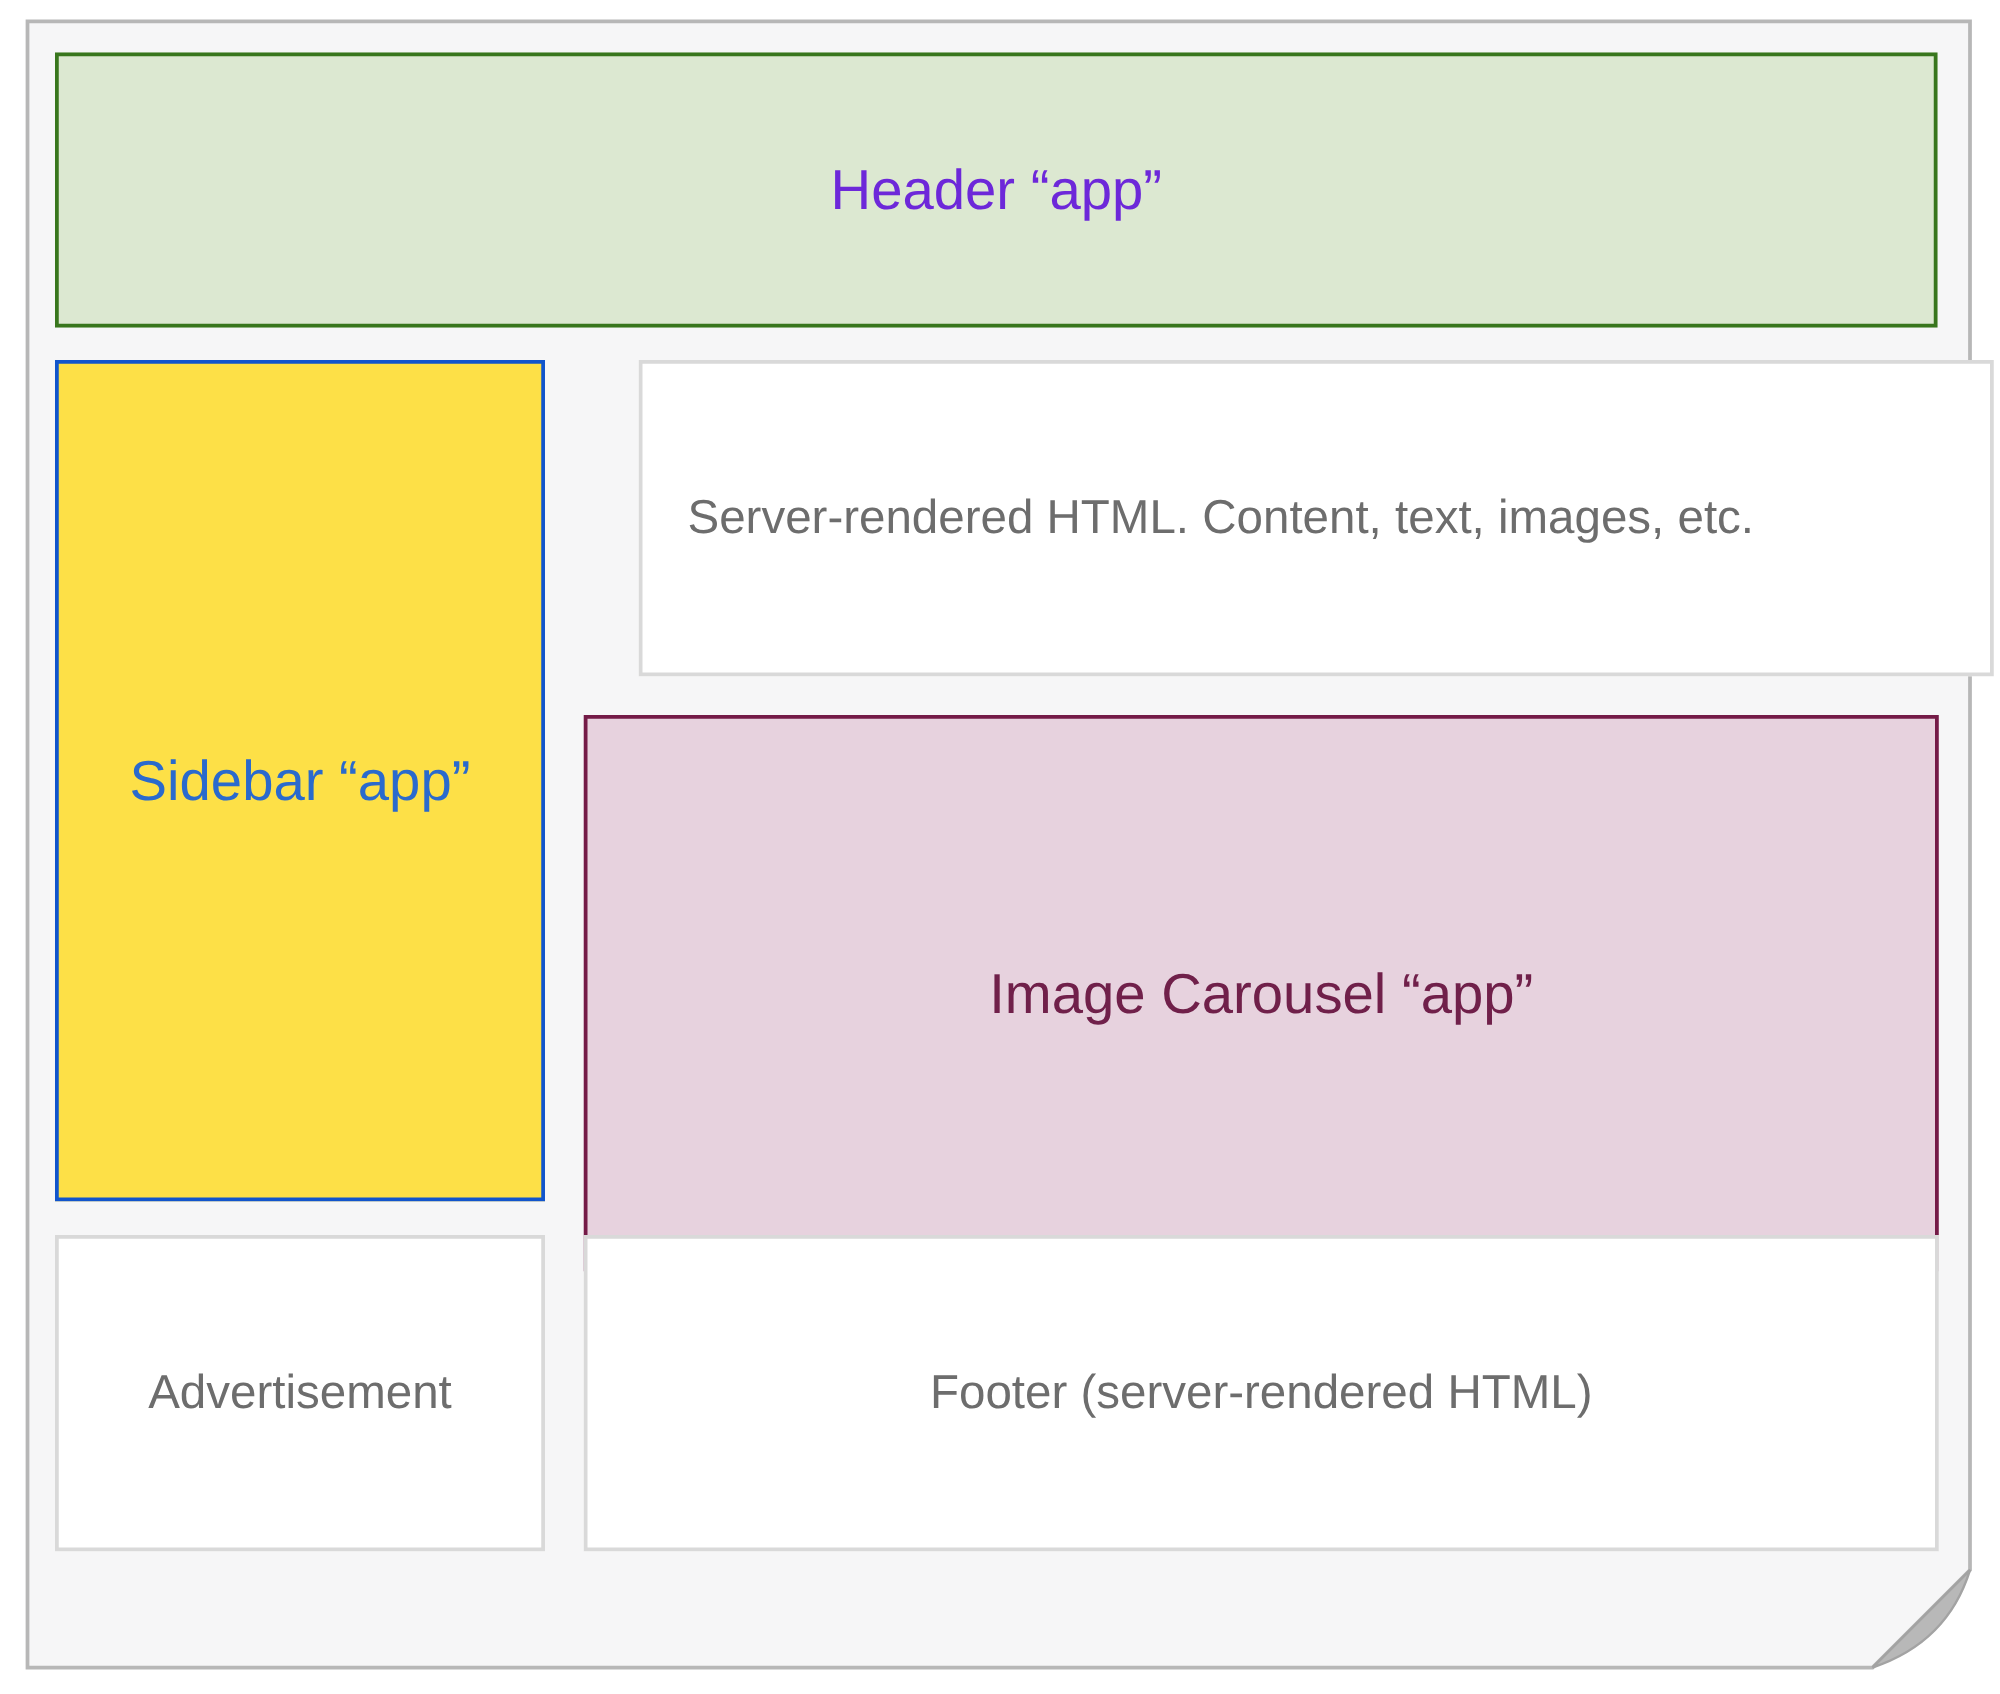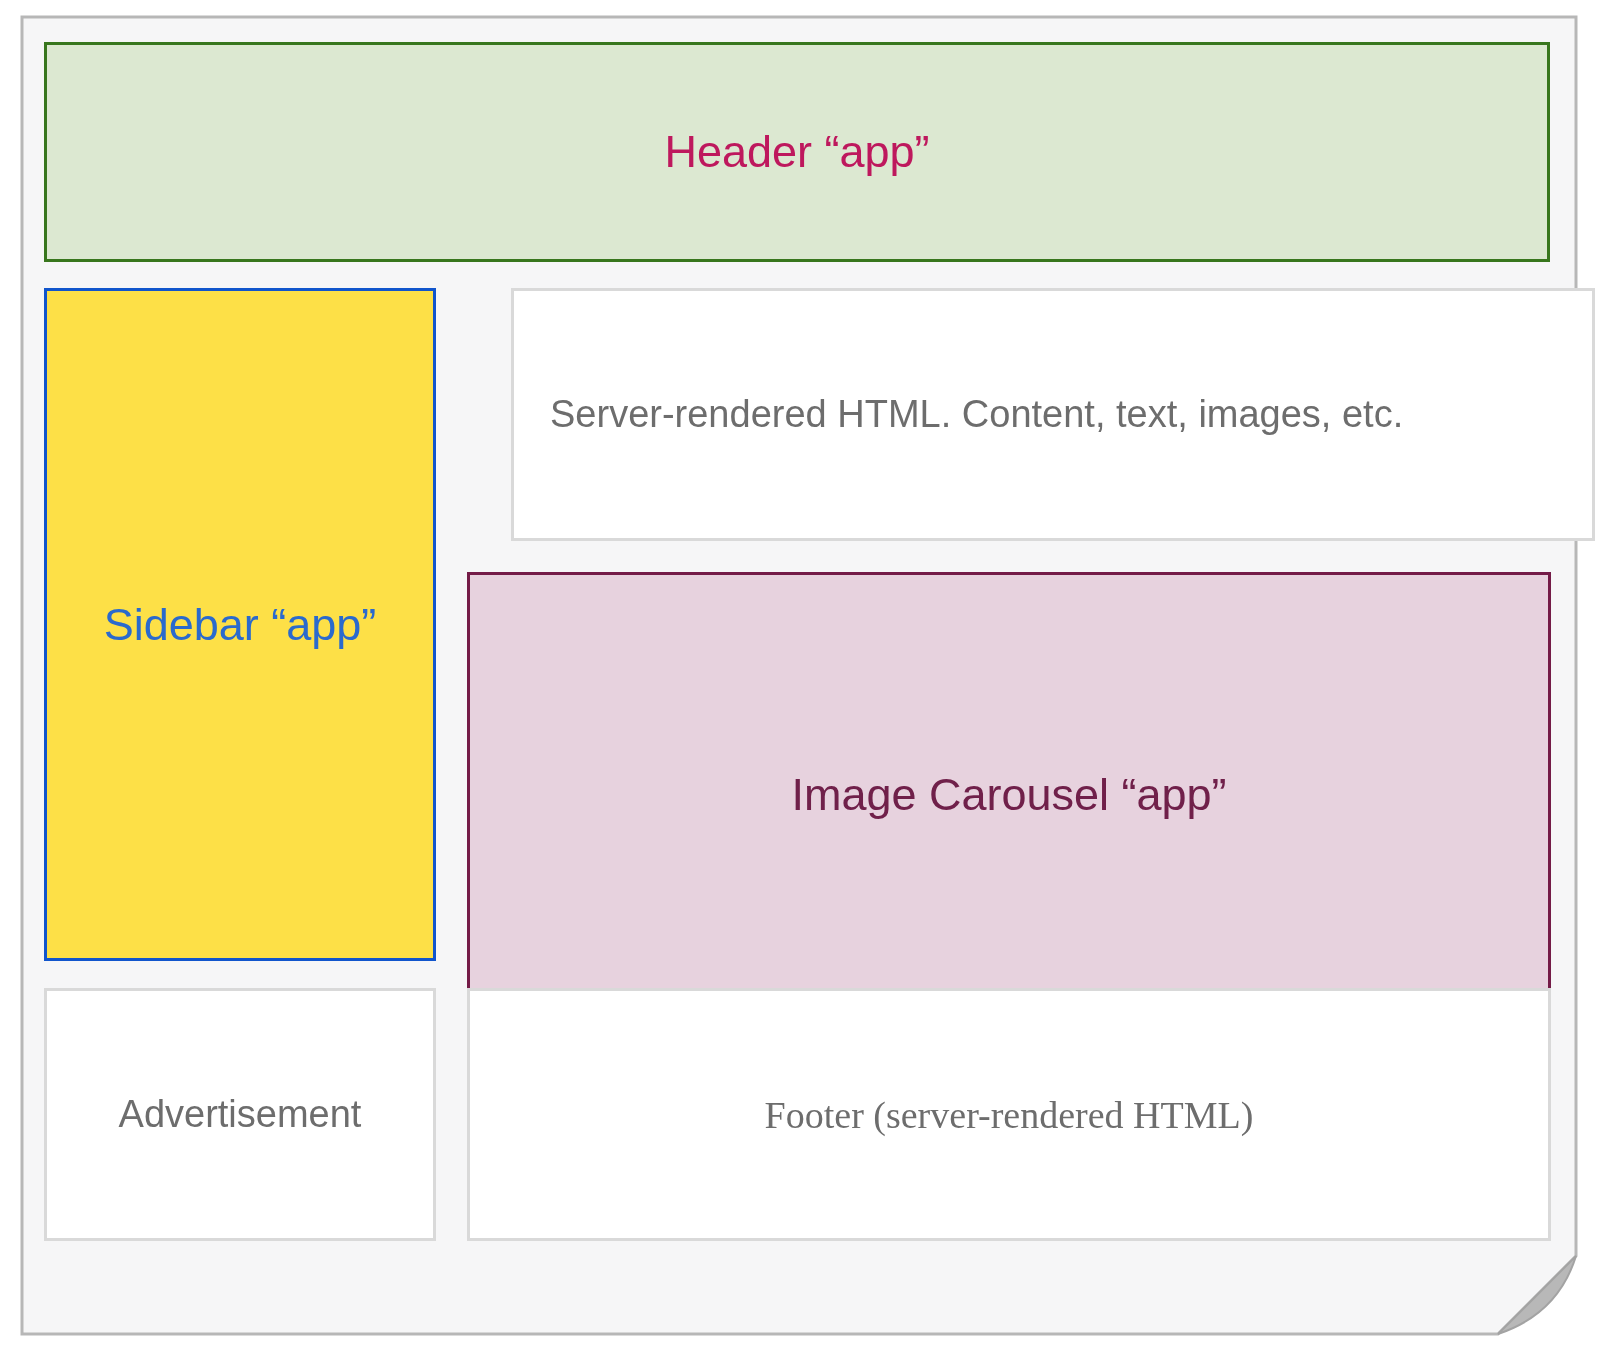--- a/index.html
+++ b/index.html
@@ -27,21 +27,21 @@
     box-sizing: border-box;
     display: flex;
     align-items: center;
     justify-content: center;
     text-align: center;
   }
   .box.header {
     left: 44px; top: 42px; width: 1506px; height: 220px;
     background: #dce8d1;
     border: 3px solid #38761d;
-    color: #be185d;
+    color: #6d28d9;
     font-size: 45px;
   }
   .box.sidebar {
     left: 44px; top: 288px; width: 392px; height: 673px;
     background: #fde047;
     border: 3px solid #1155cc;
     color: #2a6acd;
     font-size: 45px;
   }
   .box.content {
@@ -70,21 +70,20 @@
     font-size: 38px;
     line-height: 1.18;
     flex-direction: column;
   }
   .box.footer {
     left: 467px; top: 988px; width: 1084px; height: 253px;
     background: #ffffff;
     border: 3px solid #d9d9d9;
     color: #6d6d6d;
     font-size: 38px;
-    font-family: Liberation Serif, serif;
   }
   .label {
     display: block;
   }
 </style>
 </head>
 <body>
 
 <div class="canvas">
 

